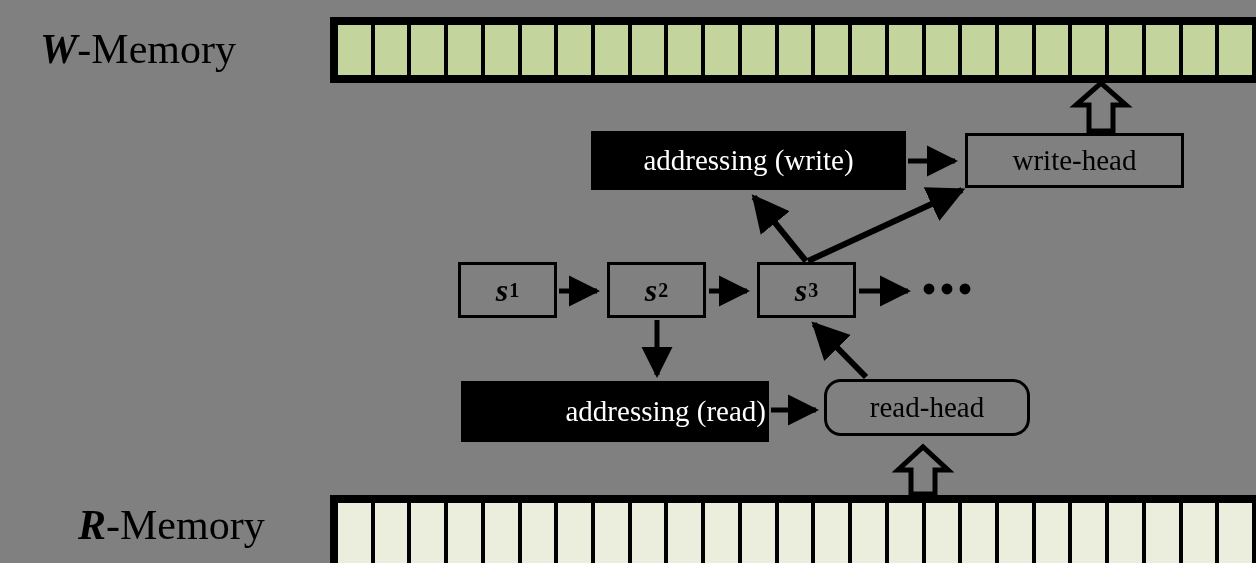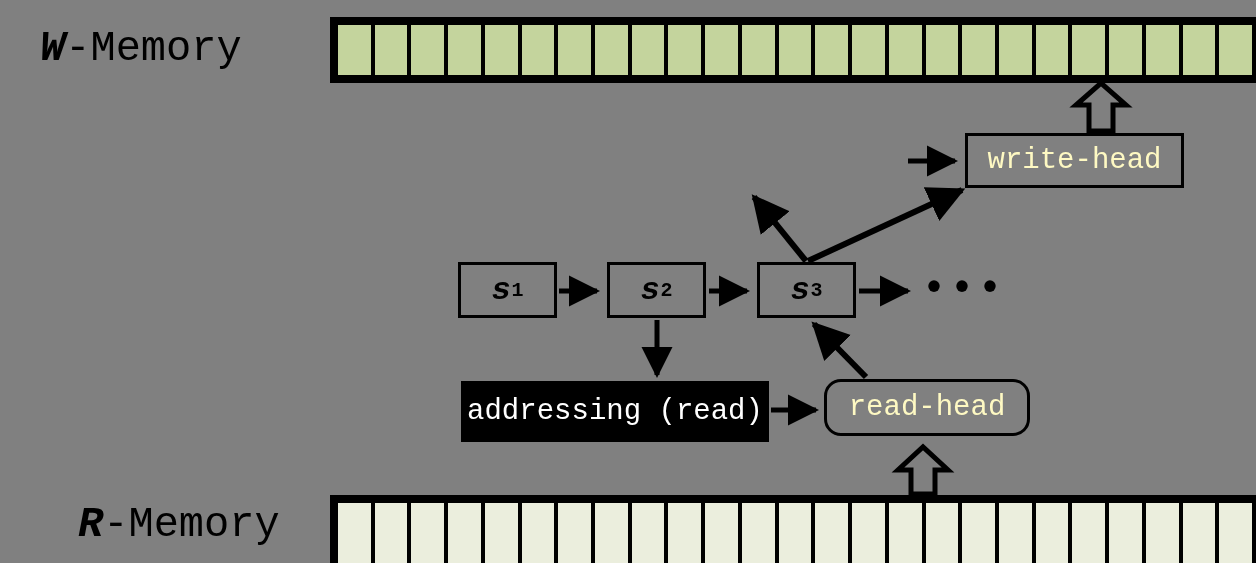--- a/index.html
+++ b/index.html
@@ -6,21 +6,21 @@
     margin: 0;
     padding: 0;
     background: #808080;
   }
   #canvas {
     position: relative;
     width: 1256px;
     height: 563px;
     background: #808080;
     overflow: hidden;
-    font-family: Liberation Mono, monospace;
+    font-family: Liberation Serif, serif;
   }
 
   
   .mem-strip {
     position: absolute;
     display: flex;
     background: #000;
     border: 4px solid #000;
     box-sizing: border-box;
     gap: 4px;
@@ -62,21 +62,21 @@
 
   
   .node-box {
     position: absolute;
     box-sizing: border-box;
     display: flex;
     align-items: center;
     justify-content: center;
     border: 3px solid #000;
     font-size: 29px;
-    color: #fef9c3;
+    color: #000000;
     white-space: nowrap;
   }
   .node-box.dark {
     background: #000;
     color: #fff;
     border-color: #000;
   }
   .node-box.plain {
     background: #808080;
   }
@@ -96,21 +96,21 @@
   .state-box .sub {
     font-size: 20px;
     font-style: normal;
     font-weight: bold;
     vertical-align: sub;
     margin-left: 1px;
   }
 
   #addressing-write-box { left: 591px; top: 131px; width: 315px; height: 59px; }
   #write-head-box       { left: 965px; top: 133px; width: 219px; height: 55px; }
-  #addressing-read-box  { left: 461px; top: 381px; width: 308px; height: 61px; }
+  #addressing-read-box  { left: 461px; top: 381px; width: 308px; height: 61px; justify-content: flex-end; }
   #read-head-box        { left: 824px; top: 379px; width: 206px; height: 57px; border-radius: 17px; }
 
   #state-box-1 { left: 458px; top: 262px; width: 99px; height: 56px; }
   #state-box-2 { left: 607px; top: 262px; width: 99px; height: 56px; }
   #state-box-3 { left: 757px; top: 262px; width: 99px; height: 56px; }
 
   #ellipsis {
     position: absolute;
     left: 922px;
     top: 266px;
@@ -219,20 +219,23 @@
 
     <line x1="771" y1="410" x2="816" y2="410" stroke="#000" stroke-width="5" marker-end="url(#ah)"></line>
 
     <line x1="866" y1="377" x2="814" y2="324" stroke="#000" stroke-width="6" marker-end="url(#ah)"></line>
 
     <path d="M1089,131 L1089,105 L1076,105 L1101,83 L1126,105 L1113,105 L1113,131 z" fill="#808080" stroke="#000" stroke-width="5" stroke-linejoin="miter"></path>
 
     <path d="M911,494 L911,470 L898,470 L923,447 L948,470 L935,470 L935,494 z" fill="#808080" stroke="#000" stroke-width="5" stroke-linejoin="miter"></path>
   </svg>
 
+  <div class="node-box dark" id="addressing-write-box">
+    <span>addressing (write)</span>
+  </div>
 
   <div class="node-box dark" id="addressing-read-box">
     <span>addressing (read)</span>
   </div>
 
   <div class="node-box plain" id="write-head-box">
     <span>write-head</span>
   </div>
 
   <div class="node-box plain" id="read-head-box">

